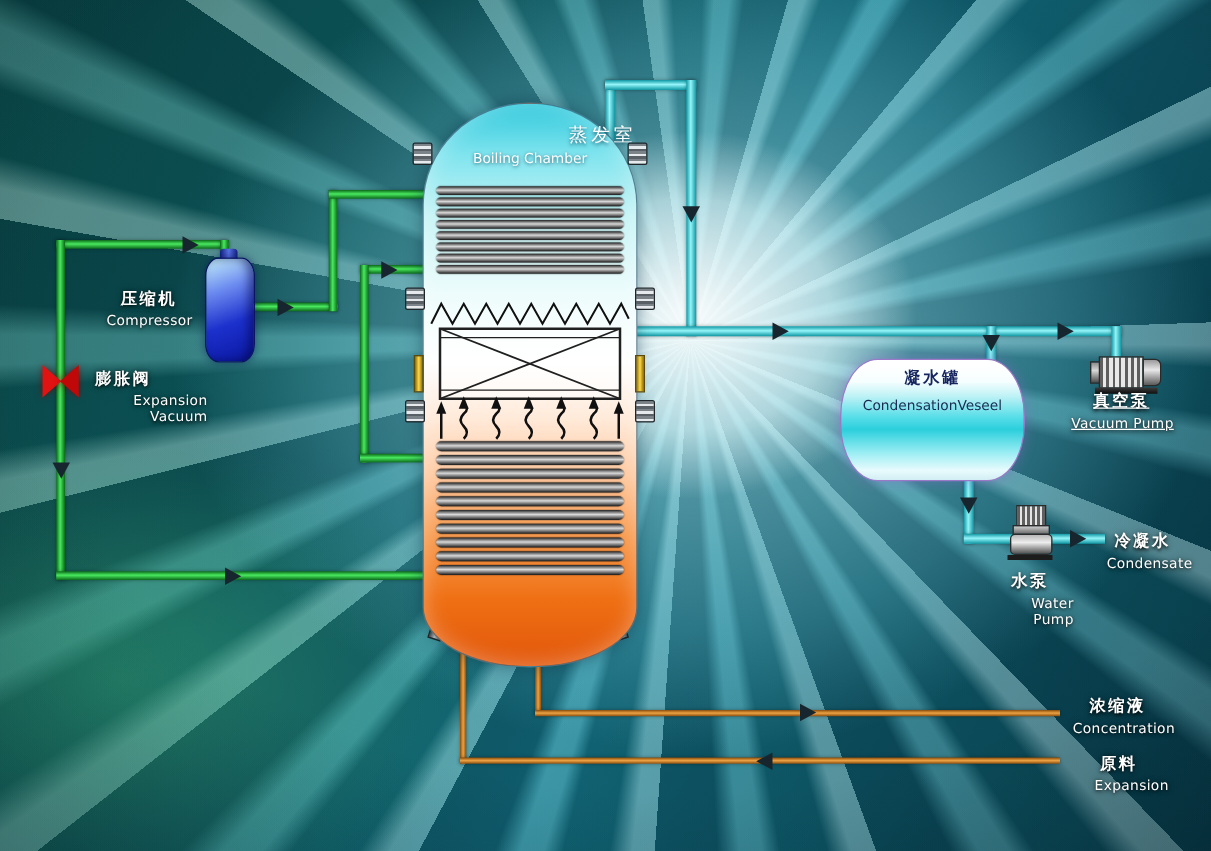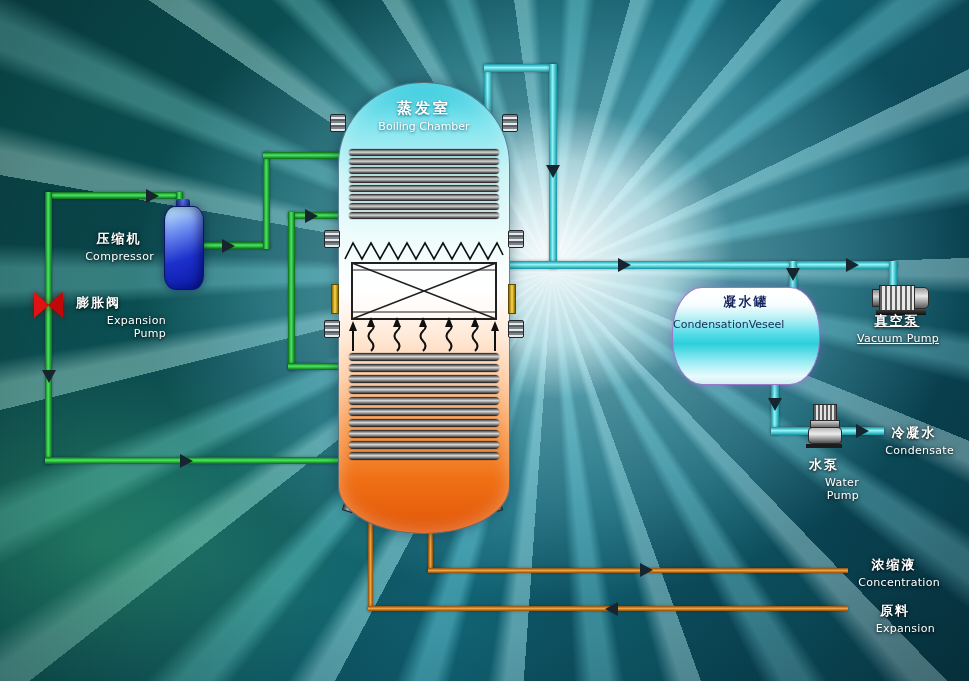--- a/index.html
+++ b/index.html
@@ -31,21 +31,21 @@
   
   .vessel{
     position:absolute;left:338px;top:82px;width:170px;height:450px;
     border:1px solid rgba(70,110,130,0.85);
     border-radius:85px 85px 85px 85px / 82px 82px 48px 48px;
     background:linear-gradient(to bottom,#2ec8dc 0%,#7fe4ee 9%,#c6f4f6 20%,#eefcfc 34%,#ffffff 46%,#ffead9 56%,#ffc9a0 66%,#f89a4e 77%,#ef7014 88%,#e2560a 100%);
     box-shadow:0 0 14px rgba(0,40,60,0.45), inset 0 0 18px rgba(255,255,255,0.35);
   }
   .vessel-title{position:absolute;left:0;top:16px;width:100%;text-align:center;color:#fff;
     text-shadow:0 1px 3px rgba(0,60,80,0.8);}
-  .vessel-title .zh{font-size:15px;font-weight:bold;letter-spacing:3px;}
+  .vessel-title .zh{font-size:15px;font-weight:normal;letter-spacing:3px;text-align:right;}
   .vessel-title .en{font-size:11px;margin-top:2px;}
   .tubes{position:absolute;left:10px;width:150px;}
   .tube{height:7px;margin-bottom:2px;border-radius:4px;
     background:linear-gradient(to bottom,#1f1f1f 0%,#8a8a8a 25%,#d8d8d8 45%,#7a7a7a 72%,#161616 100%);
     box-shadow:0 0 1px #000;}
   .tubes.bottom .tube{height:8px;margin-bottom:3px;}
   .vessel svg{position:absolute;left:0;top:0;pointer-events:none;}
   
   .noz{position:absolute;width:14px;height:16px;border:1px solid #20262a;border-radius:2px;
     background:repeating-linear-gradient(to bottom,#7c848a 0 2px,#e6eaec 2px 4px,#596066 4px 6px);}
@@ -65,21 +65,21 @@
   .valve-r{position:absolute;left:48px;top:292px;width:0;height:0;
     border-top:13px solid transparent;border-bottom:13px solid transparent;border-right:15px solid #c00808;
     filter:drop-shadow(0 0 3px rgba(120,0,0,0.7));}
   
   .cvessel{position:absolute;left:672px;top:287px;width:146px;height:96px;
     border:1px solid #9a7ac8;border-radius:30px/46px;
     background:linear-gradient(to bottom,#ffffff 4%,#f6feff 18%,#bff2f6 30%,#55dde8 48%,#2ccfdc 58%,#9eeef4 78%,#e8fbfd 92%,#d2eef4 100%);
     box-shadow:0 0 10px rgba(140,100,200,0.45);}
   .cvessel .zh{position:absolute;left:0;top:5px;width:100%;text-align:center;
     font-size:13px;font-weight:bold;color:#14245e;letter-spacing:2px;}
-  .cvessel .en{position:absolute;left:0;top:30px;width:100%;
+  .cvessel .en{position:absolute;left:0;top:30px;width:100%;text-align:center;
     font-size:11px;color:#1a2a50;}
   
   .vpump{position:absolute;left:872px;top:282px;width:58px;height:34px;}
   .vp-fins{position:absolute;left:7px;top:3px;width:34px;height:24px;border:1px solid #2a2a2a;
     background:repeating-linear-gradient(to right,#5f5f5f 0 2px,#e8e8e8 2px 5px);}
   .vp-head{position:absolute;left:42px;top:5px;width:13px;height:20px;border:1px solid #2a2a2a;border-radius:0 5px 5px 0;
     background:linear-gradient(to bottom,#9a9a9a,#e8e8e8 40%,#5a5a5a);}
   .vp-tail{position:absolute;left:0;top:7px;width:8px;height:16px;border:1px solid #2a2a2a;
     background:linear-gradient(to bottom,#8a8a8a,#d8d8d8 40%,#4a4a4a);}
   .vp-base{position:absolute;left:4px;top:28px;width:50px;height:5px;background:linear-gradient(to bottom,#3c3c3c,#111);}
@@ -234,21 +234,21 @@
   <div class="arr r" style="left:856px;top:424px;"></div>
   <div class="arr r" style="left:640px;top:563px;"></div>
   <div class="arr l" style="left:605px;top:602px;"></div>
 
   <div class="lbl" style="left:84px;top:230px;width:70px;">
     <div class="zh">压缩机</div>
     <div class="en">Compressor</div>
   </div>
   <div class="lbl" style="left:76px;top:294px;width:90px;text-align:left;">
     <div class="zh">膨胀阀</div>
-    <div class="en">Expansion Pump</div>
+    <div class="en">Expansion Vacuum</div>
   </div>
   <div class="lbl" style="left:855px;top:312px;width:84px;text-decoration:underline;">
     <div class="zh">真空泵</div>
     <div class="en">Vacuum Pump</div>
   </div>
   <div class="lbl" style="left:874px;top:424px;width:80px;">
     <div class="zh">冷凝水</div>
     <div class="en">Condensate</div>
   </div>
   <div class="lbl" style="left:789px;top:456px;width:70px;">

